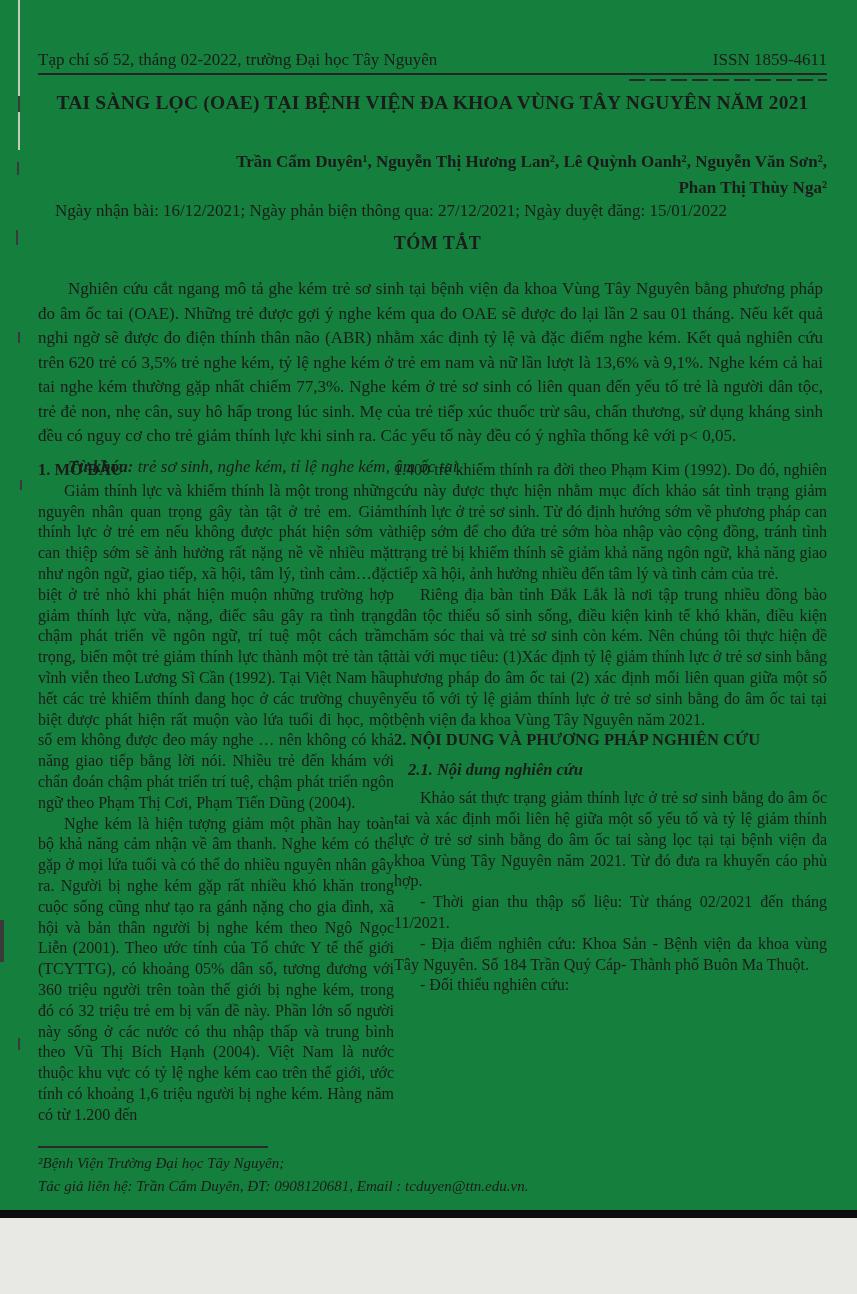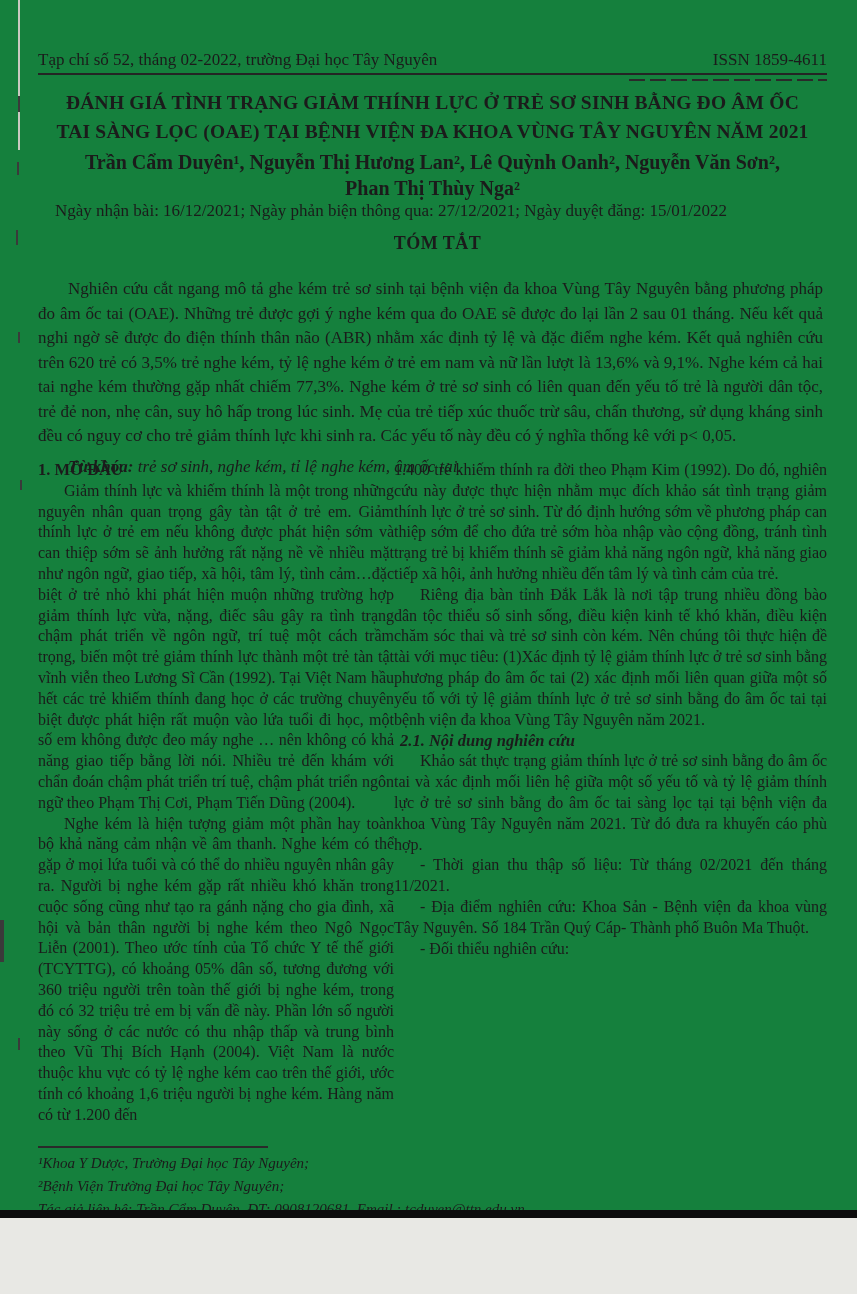--- a/index.html
+++ b/index.html
@@ -25,21 +25,21 @@
     background:repeating-linear-gradient(90deg,#2a2a2a 0 16px,transparent 16px 21px);
   }
   
   .title-block{
     position:absolute;left:38px;right:30px;top:88px;
     text-align:center;font-weight:bold;font-size:19.5px;line-height:29px;
     letter-spacing:.2px;
   }
   .authors-block{
     position:absolute;left:38px;right:30px;top:149px;
-    text-align:center;font-weight:bold;font-size:20px;line-height:26px;
+    text-align:right;font-weight:bold;font-size:17px;line-height:26px;
   }
   .dates-line{
     position:absolute;left:55px;right:30px;top:201px;
     font-size:17px;
   }
   
   .abstract-heading{
     position:absolute;left:48px;right:30px;top:233px;
     text-align:center;font-weight:bold;font-size:18px;letter-spacing:.5px;
   }
@@ -59,21 +59,21 @@
     display:flex;
     font-size:16px;line-height:20.8px;text-align:justify;
   }
   .col-left{width:356px;flex:none;}
   .col-right{flex:1;}
   .columns h2{
     font-size:16.5px;font-weight:bold;margin:0;line-height:20.8px;
     text-align:left;
   }
   .columns h3{
-    font-size:16.5px;font-weight:bold;font-style:italic;margin:0;line-height:21px;
+    font-size:16.5px;font-weight:bold;font-style:italic;margin:8px;line-height:21px;
     text-align:left;padding-left:6px;
   }
   .columns p{margin:0;}
   .columns p.indent{text-indent:26px;}
   .columns p.dash{text-indent:26px;}
   
   .footnote-block{
     position:absolute;left:38px;right:240px;top:1146px;
     font-size:15px;font-style:italic;line-height:23px;
   }
@@ -97,21 +97,20 @@
 
 <div class="page">
 
   <div class="header-row">
     <span>Tạp chí số 52, tháng 02-2022, trường Đại học Tây Nguyên</span>
     <span>ISSN 1859-4611</span>
   </div>
   <div class="issn-underline"></div>
 
   <div class="title-block">
-    <div>ĐÁNH GIÁ TÌNH TRẠNG GIẢM THÍNH LỰC Ở TRẺ SƠ SINH BẰNG ĐO ÂM ỐC</div>
     <div>TAI SÀNG LỌC (OAE) TẠI BỆNH VIỆN ĐA KHOA VÙNG TÂY NGUYÊN NĂM 2021</div>
   </div>
 
   <div class="authors-block">
     <div>Trần Cẩm Duyên¹, Nguyễn Thị Hương Lan², Lê Quỳnh Oanh², Nguyễn Văn Sơn²,</div>
     <div>Phan Thị Thùy Nga²</div>
   </div>
 
   <div class="dates-line">Ngày nhận bài: 16/12/2021; Ngày phản biện thông qua: 27/12/2021; Ngày duyệt đăng: 15/01/2022</div>
 
@@ -123,31 +122,31 @@
 
   <div class="columns">
     <div class="col-left">
       <h2>1. MỞ ĐẦU</h2>
       <p class="indent">Giảm thính lực và khiếm thính là một trong những nguyên nhân quan trọng gây tàn tật ở trẻ em. Giảm thính lực ở trẻ em nếu không được phát hiện sớm và can thiệp sớm sẽ ảnh hưởng rất nặng nề về nhiều mặt như ngôn ngữ, giao tiếp, xã hội, tâm lý, tình cảm…đặc biệt ở trẻ nhỏ khi phát hiện muộn những trường hợp giảm thính lực vừa, nặng, điếc sâu gây ra tình trạng chậm phát triển về ngôn ngữ, trí tuệ một cách trầm trọng, biến một trẻ giảm thính lực thành một trẻ tàn tật vĩnh viễn theo Lương Sĩ Cần (1992). Tại Việt Nam hầu hết các trẻ khiếm thính đang học ở các trường chuyên biệt được phát hiện rất muộn vào lứa tuổi đi học, một số em không được đeo máy nghe … nên không có khả năng giao tiếp bằng lời nói. Nhiều trẻ đến khám với chẩn đoán chậm phát triển trí tuệ, chậm phát triển ngôn ngữ theo Phạm Thị Cơi, Phạm Tiến Dũng (2004).</p>
       <p class="indent">Nghe kém là hiện tượng giảm một phần hay toàn bộ khả năng cảm nhận về âm thanh. Nghe kém có thể gặp ở mọi lứa tuổi và có thể do nhiều nguyên nhân gây ra. Người bị nghe kém gặp rất nhiều khó khăn trong cuộc sống cũng như tạo ra gánh nặng cho gia đình, xã hội và bản thân người bị nghe kém theo Ngô Ngọc Liễn (2001). Theo ước tính của Tổ chức Y tế thế giới (TCYTTG), có khoảng 05% dân số, tương đương với 360 triệu người trên toàn thế giới bị nghe kém, trong đó có 32 triệu trẻ em bị vấn đề này. Phần lớn số người này sống ở các nước có thu nhập thấp và trung bình theo Vũ Thị Bích Hạnh (2004). Việt Nam là nước thuộc khu vực có tỷ lệ nghe kém cao trên thế giới, ước tính có khoảng 1,6 triệu người bị nghe kém. Hàng năm có từ 1.200 đến</p>
     </div>
     <div class="col-right">
       <p>1.400 trẻ khiếm thính ra đời theo Phạm Kim (1992). Do đó, nghiên cứu này được thực hiện nhằm mục đích khảo sát tình trạng giảm thính lực ở trẻ sơ sinh. Từ đó định hướng sớm về phương pháp can thiệp sớm để cho đứa trẻ sớm hòa nhập vào cộng đồng, tránh tình trạng trẻ bị khiếm thính sẽ giảm khả năng ngôn ngữ, khả năng giao tiếp xã hội, ảnh hưởng nhiều đến tâm lý và tình cảm của trẻ.</p>
       <p class="indent">Riêng địa bàn tỉnh Đắk Lắk  là nơi tập trung nhiều đồng bào dân tộc thiểu số sinh sống, điều kiện kinh tế khó khăn, điều kiện chăm sóc thai và trẻ sơ sinh còn kém. Nên chúng tôi thực hiện đề tài với mục tiêu: (1)Xác định tỷ lệ giảm thính lực ở trẻ sơ sinh bằng phương pháp đo âm ốc tai (2) xác định mối liên quan giữa một số yếu tố với tỷ lệ giảm thính lực ở trẻ sơ sinh bằng đo âm ốc tai tại bệnh viện đa khoa Vùng Tây Nguyên năm 2021.</p>
+      <h2>2. NỘI DUNG VÀ PHƯƠNG PHÁP NGHIÊN CỨU</h2>
       <h3>2.1. Nội dung nghiên cứu</h3>
       <p class="indent">Khảo sát thực trạng giảm thính lực ở trẻ sơ sinh bằng đo âm ốc tai và xác định mối liên hệ giữa một số yếu tố và tỷ lệ giảm thính lực ở trẻ sơ sinh bằng đo âm ốc tai sàng lọc tại tại bệnh viện đa khoa Vùng Tây Nguyên năm 2021. Từ đó đưa ra khuyến cáo phù hợp.</p>
       <p class="dash">- Thời gian thu thập số liệu: Từ tháng 02/2021 đến tháng 11/2021.</p>
       <p class="dash">- Địa điểm nghiên cứu: Khoa Sản - Bệnh viện đa khoa vùng Tây Nguyên. Số 184 Trần Quý Cáp- Thành phố Buôn Ma Thuột.</p>
       <p class="dash">- Đối thiểu nghiên cứu:</p>
     </div>
   </div>
 
   <div class="footnote-block">
     <div class="footnote-rule"></div>
-    <div>¹Khoa Y Dược, Trường Đại học Tây Nguyên;</div>
     <div>²Bệnh Viện Trường Đại học Tây Nguyên;</div>
     <div>Tác giả liên hệ: Trần Cẩm Duyên, ĐT: 0908120681, Email : tcduyen@ttn.edu.vn.</div>
   </div>
 
   <div class="page-number">37</div>
 
   <div class="artifact light" style="left:18px;top:0;width:2px;height:150px;"></div>
   <div class="artifact" style="left:18px;top:96px;width:2px;height:16px;"></div>
   <div class="artifact" style="left:17px;top:162px;width:2px;height:13px;"></div>
   <div class="artifact" style="left:16px;top:230px;width:2px;height:15px;"></div>

